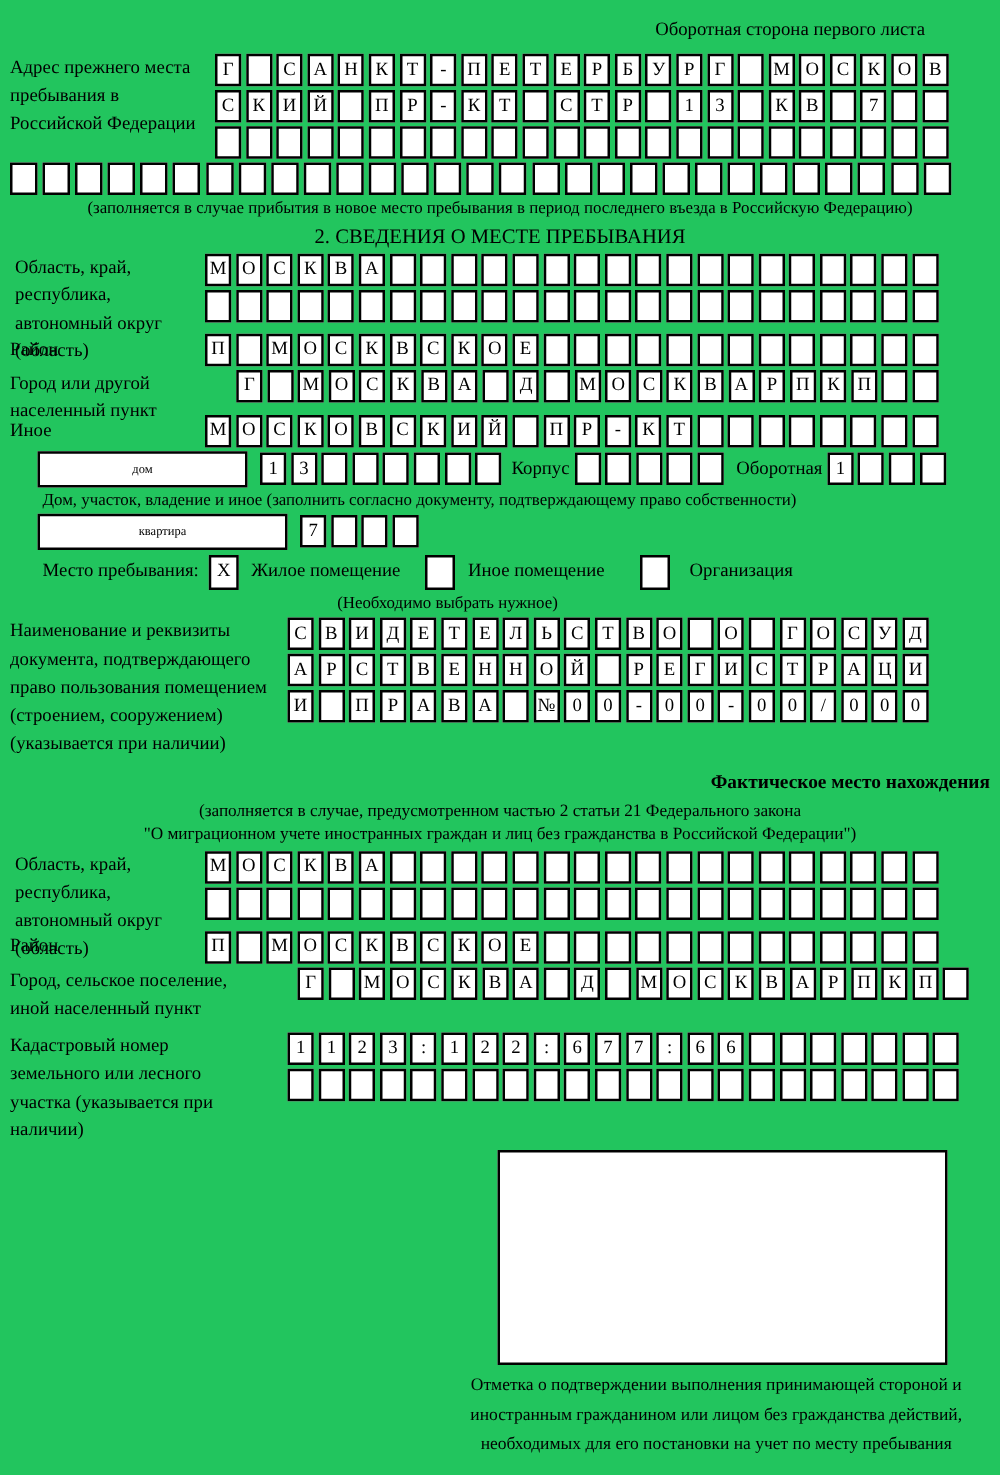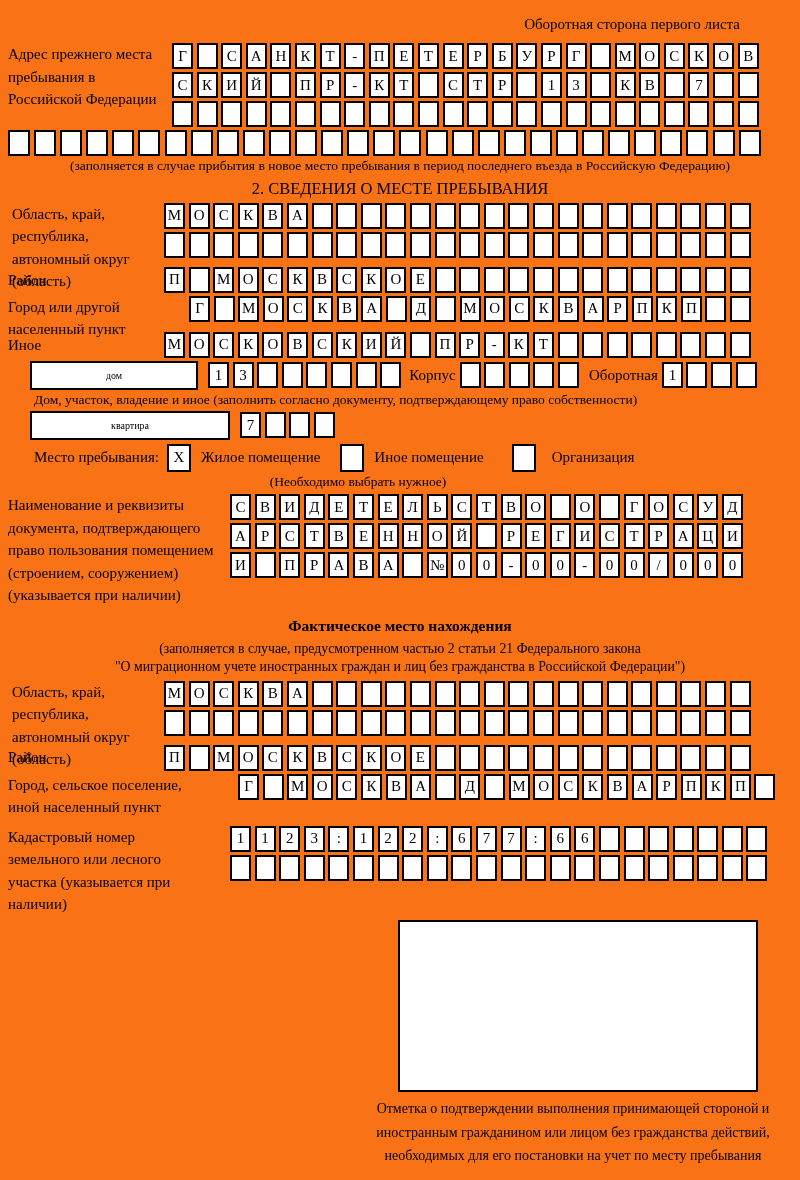--- a/index.html
+++ b/index.html
@@ -1,32 +1,32 @@
 <!DOCTYPE html>
 <html><head>
 <meta charset="utf-8">
 <style>
   html,body{margin:0;padding:0;background:#fff;}
   body{font-family:"Liberation Serif","DejaVu Serif",serif;color:#000;}
-  .page{width:800px;height:1180px;box-sizing:border-box;padding:0 8px;background:#f97316;overflow:hidden;position:relative;}
+  .page{width:800px;height:1180px;box-sizing:border-box;padding:0 8px;background:#22c55e;overflow:hidden;position:relative;}
   .side-note{text-align:right;padding:16px 52px 0 0;font-size:15px;margin-bottom:10px;}
   .frow{display:flex;align-items:flex-start;}
   .vcenter{align-items:center;}
   .label{font-size:15px;line-height:1.5;flex:none;}
   .w150{width:150px}.w190{width:190px}.w215{width:215px}.w180{width:180px}
   .gcol{display:flex;flex-direction:column;gap:3px;}
   .cells{display:flex;gap:3.6px;flex:none;}
   .cell{flex:none;width:21px;height:26px;border:2px solid #000;box-sizing:border-box;
         display:flex;align-items:center;justify-content:center;font-size:15px;line-height:1;background:#fff;}
   .c29{gap:4.1px}.c29 .cell{width:22px}
   .mb3{margin-bottom:3px}
   .caption{font-size:13.5px;line-height:1.18;margin:2px 0 3px 26px;}
   .center{text-align:center;margin-left:0;}
   .sec-title{font-size:16.5px;font-weight:normal;text-align:center;margin:5px 0 4px;}
-  .sub-title{font-size:15.5px;font-weight:bold;text-align:center;margin:10px 0 5px;}
+  .sub-title{font-size:15.5px;font-weight:bold;text-align:right;margin:10px 0 5px;}
   .note-c{font-size:13.8px;text-align:center;line-height:1.3;}
   .region-block{position:relative;height:61px;margin-bottom:3px;}
   .region-block .label{position:absolute;left:4px;top:0;}
   .region-block .gcol{margin-left:156px;}
   .city1-block{position:relative;height:36px;}
   .city1-block .label{position:absolute;left:0;top:0;}
   .city1-block .cells{margin-left:181px;}
   .city2-block{position:relative;height:36px;}
   .city2-block .label{position:absolute;left:0;top:0;}
   .city2-block .cells{margin-left:230px;}

